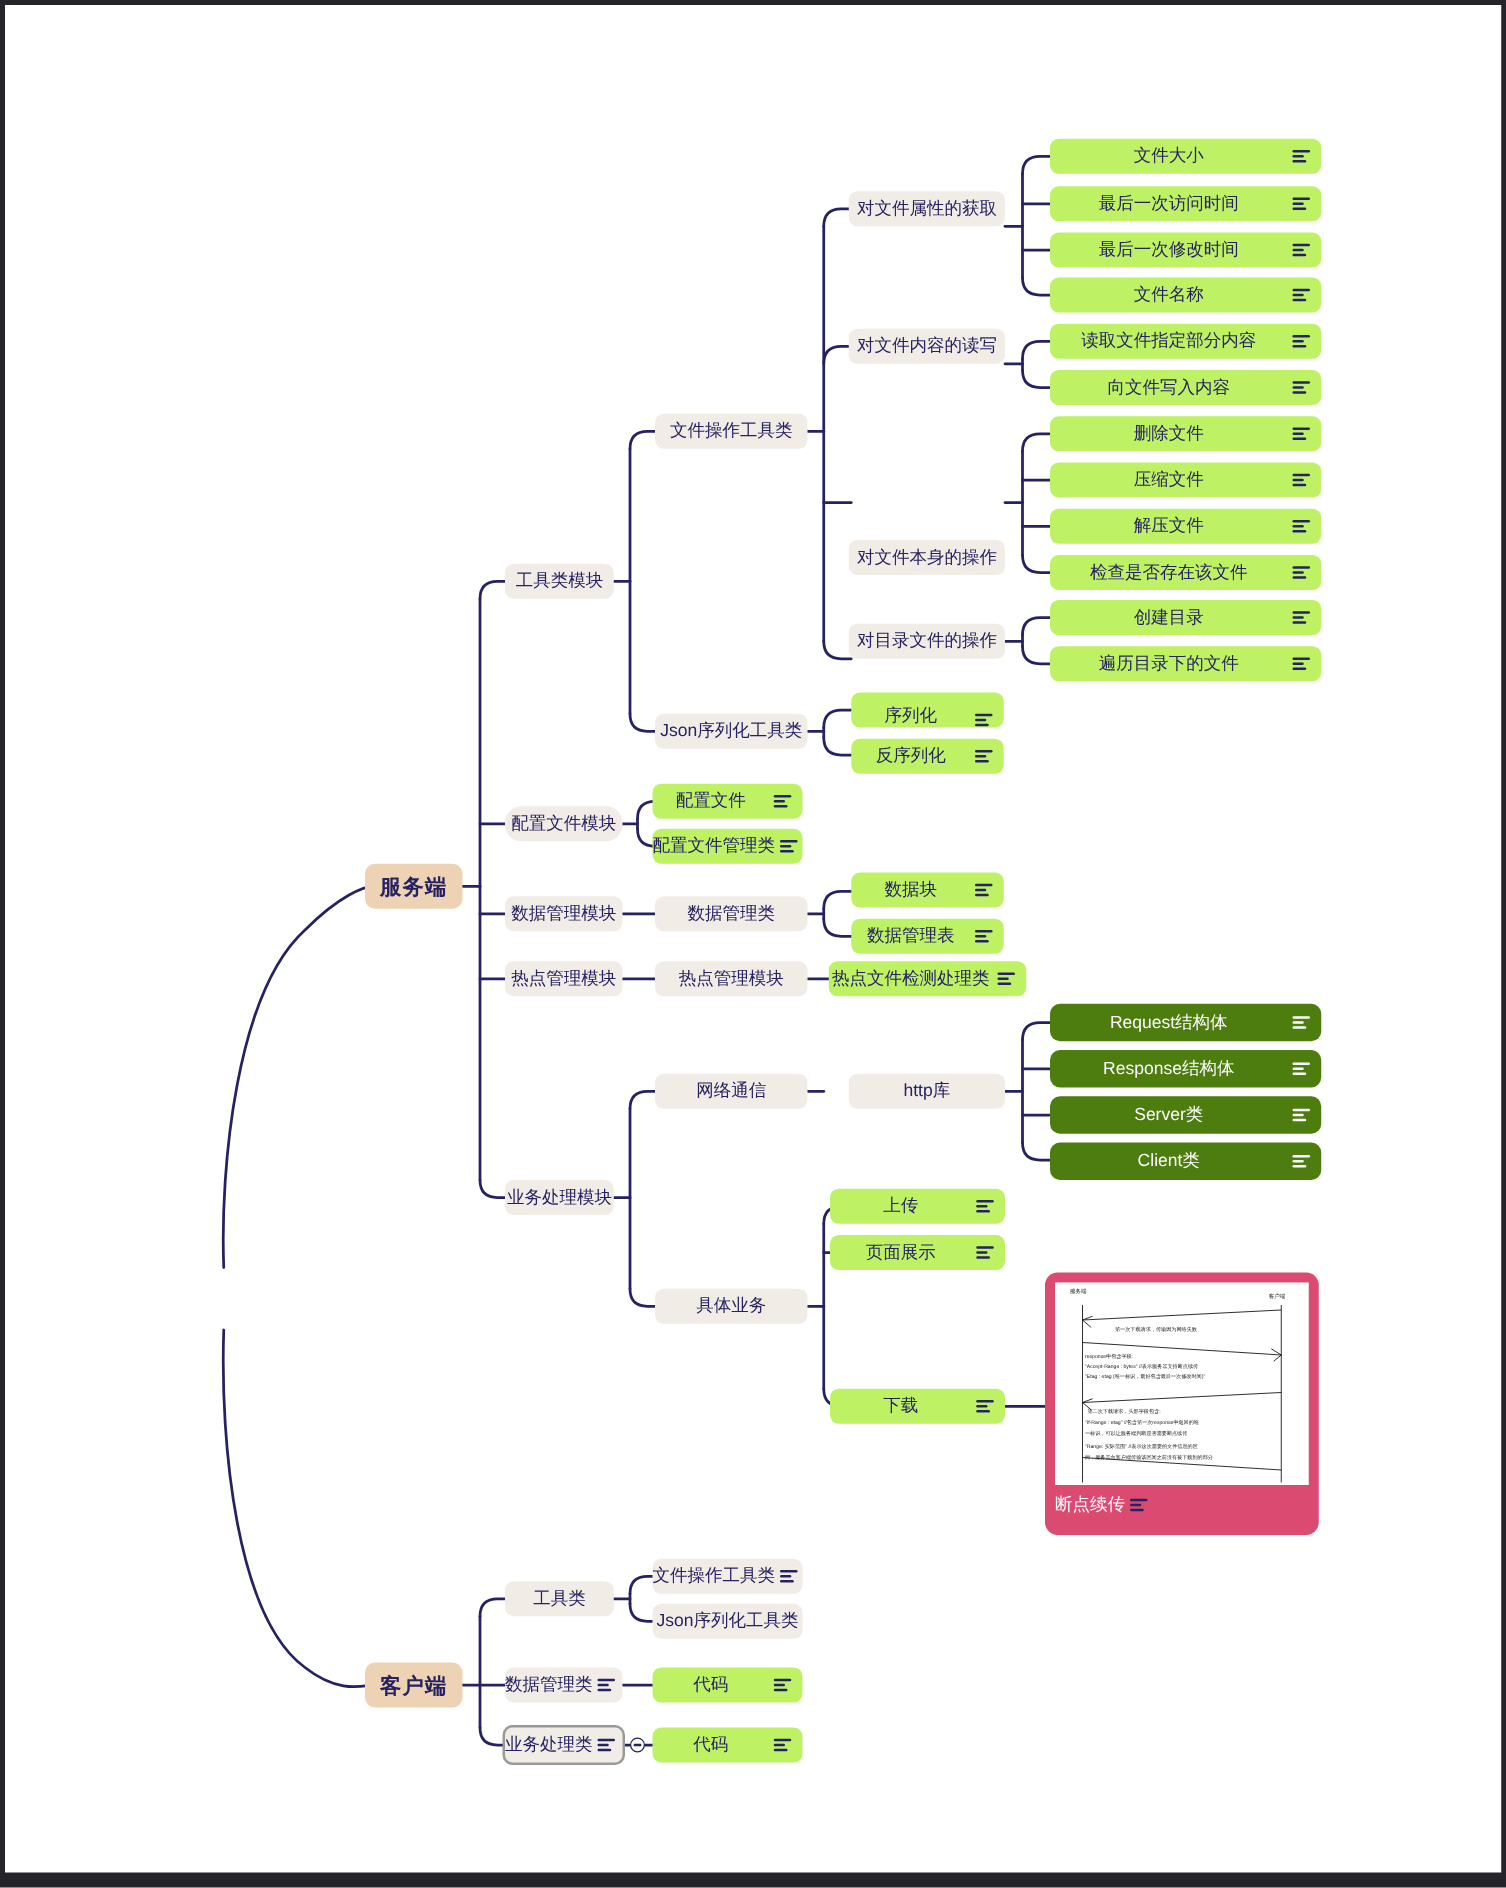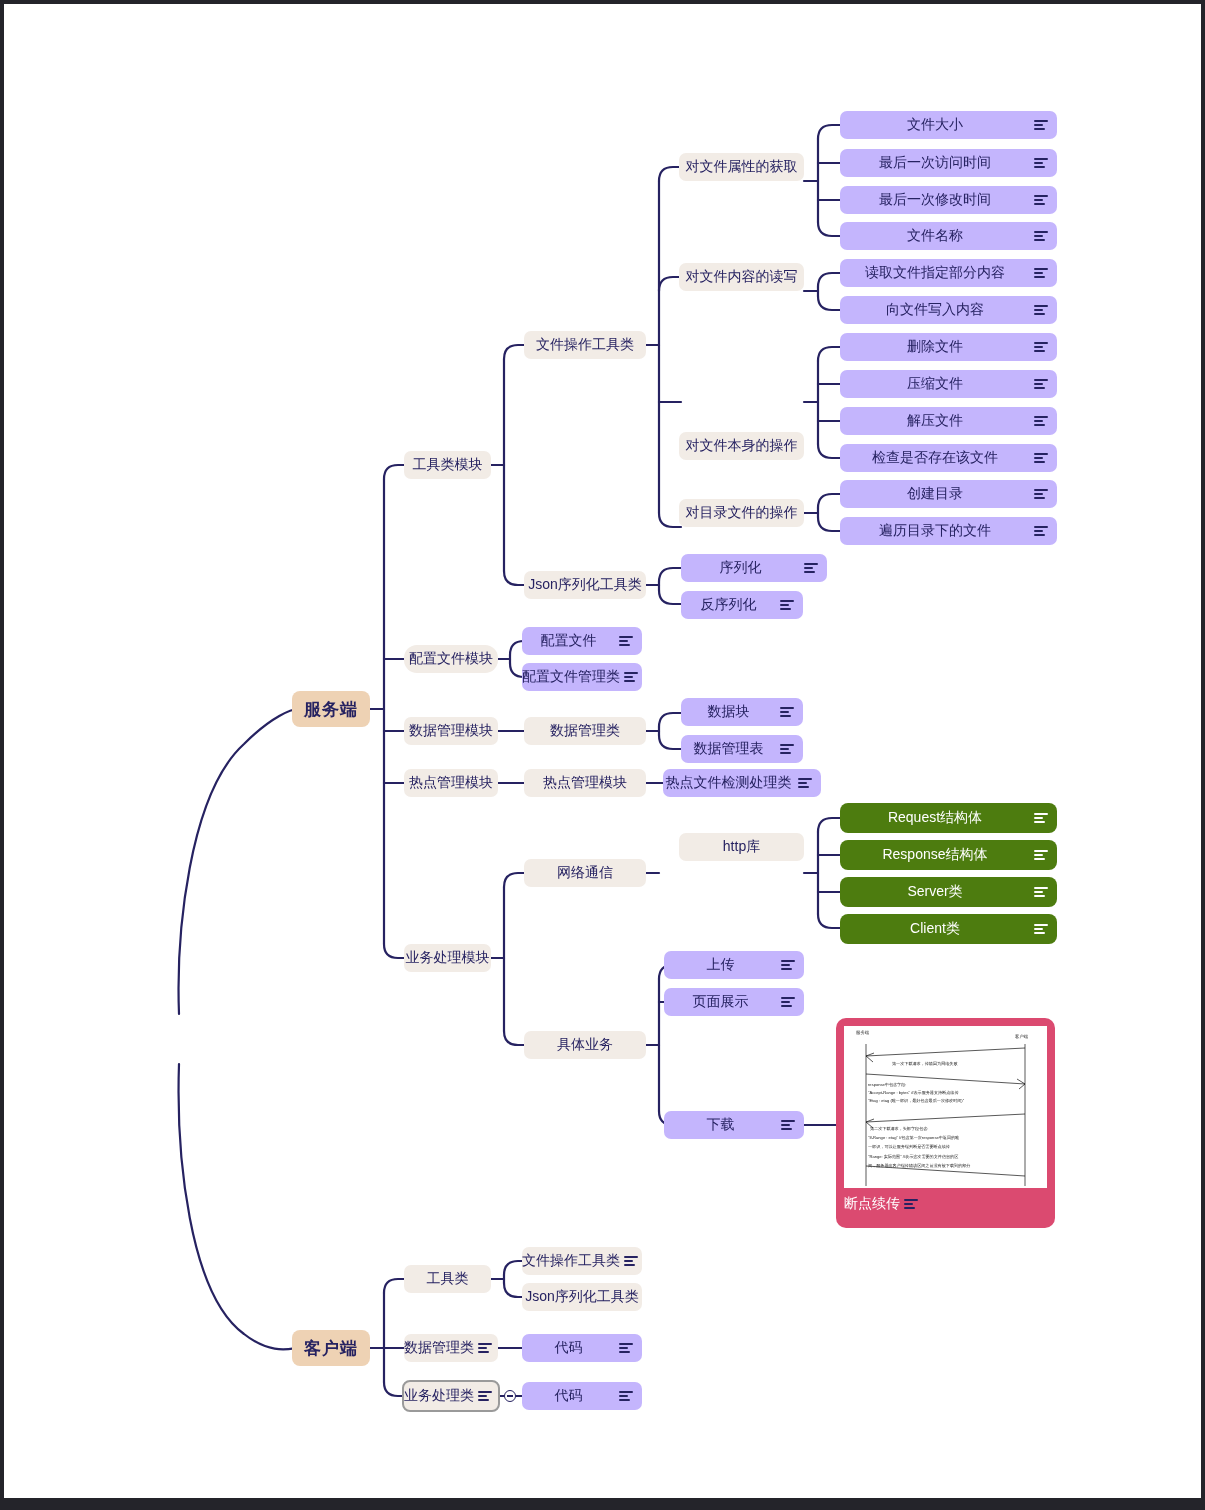--- a/index.html
+++ b/index.html
@@ -45,21 +45,21 @@
     letter-spacing:1px;
   }
   
   .n-beige{
     background:#f2ece6;
     border-radius:7px;
     font-size:14px;
   }
   
   .n-blue{
-    background:#c4b5fd;
+    background:#bef264;
     border-radius:7px;
     font-size:14px;
   }
   
   .n-pink{
     background:#4d7c0f;
     border-radius:8px;
     color:#ffffff;
     font-size:14px;
   }
@@ -371,21 +371,21 @@
   </div>
   <div class="node n-blue" style="left:836px;top:513px;width:217px;height:28px;">
     <span class="txt">遍历目录下的文件</span>
     <span class="note-icon">
         <i></i>
         <i></i>
         <i></i>
       </span>
   </div>
 
-  <div class="node n-blue" style="left:677px;top:550px;width:146px;height:28px;">
+  <div class="node n-blue" style="left:677px;top:550px;width:122px;height:28px;align-items:flex-end;">
     <span class="txt">序列化</span>
     <span class="note-icon">
         <i></i>
         <i></i>
         <i></i>
       </span>
   </div>
   <div class="node n-blue" style="left:677px;top:587px;width:122px;height:28px;">
     <span class="txt">反序列化</span>
     <span class="note-icon">
@@ -440,21 +440,21 @@
     <span class="note-icon">
         <i></i>
         <i></i>
         <i></i>
       </span>
   </div>
 
   <div class="node n-beige" style="left:520px;top:855px;width:122px;height:28px;justify-content:flex-end;">
     <span class="txt">网络通信</span>
   </div>
-  <div class="node n-beige" style="left:675px;top:829px;width:125px;height:28px;">
+  <div class="node n-beige" style="left:675px;top:855px;width:125px;height:28px;">
     <span class="txt">http库</span>
   </div>
 
   <div class="node n-pink" style="left:836px;top:799px;width:217px;height:30px;">
     <span class="txt">Request结构体</span>
     <span class="note-icon">
         <i></i>
         <i></i>
         <i></i>
       </span>

